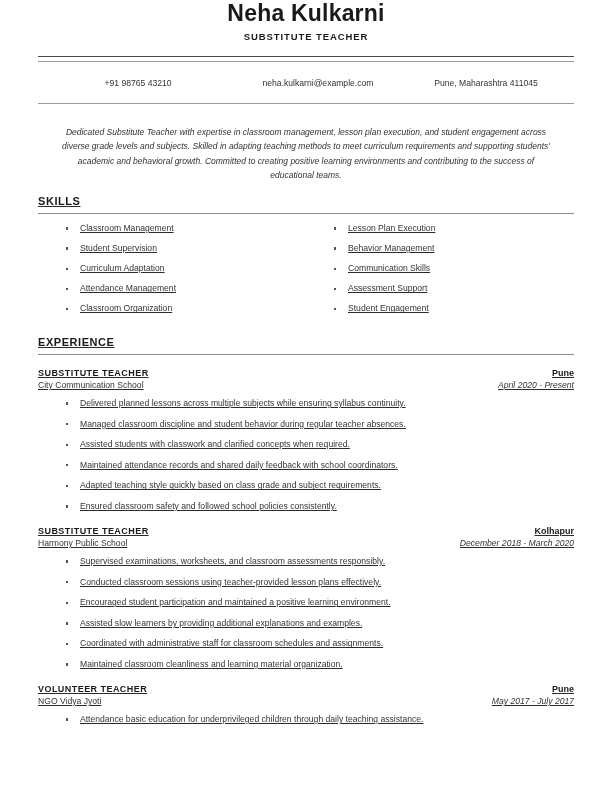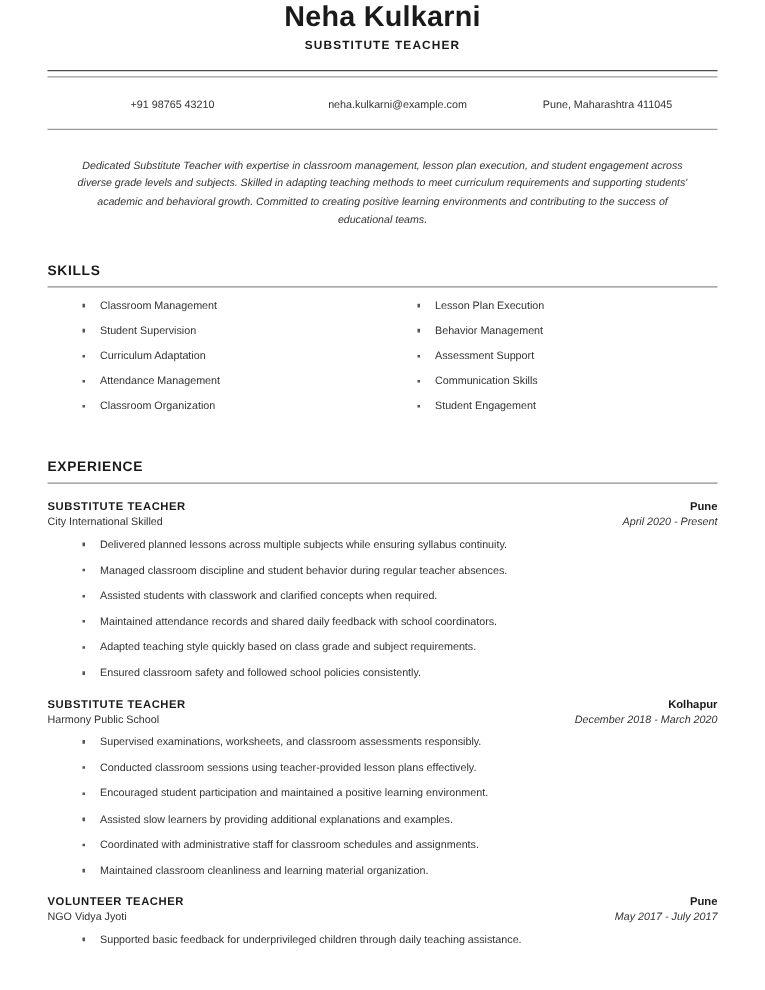--- a/index.html
+++ b/index.html
@@ -77,21 +77,21 @@
   }
   .summary {
     font-size: 8.5px;
     font-style: italic;
     line-height: 1.72;
     text-align: center;
     color: #333;
   }
 
   
-  .section { margin-top: 28px; }
+  .section { margin-top: 12px; text-decoration: underline; }
   .section-title {
     font-size: 11px;
     font-weight: bold;
     letter-spacing: 0.55px;
     color: #1a1a1a;
   }
   .section-title-rule {
     height: 0;
     border-top: 1.3px solid #8e8e8e;
     margin-top: 6px;
@@ -205,38 +205,38 @@
       <div class="skills-col">
         <div class="skill-item">Classroom Management</div>
         <div class="skill-item">Student Supervision</div>
         <div class="skill-item">Curriculum Adaptation</div>
         <div class="skill-item">Attendance Management</div>
         <div class="skill-item">Classroom Organization</div>
       </div>
       <div class="skills-col">
         <div class="skill-item">Lesson Plan Execution</div>
         <div class="skill-item">Behavior Management</div>
+        <div class="skill-item">Communication Skills</div>
         <div class="skill-item">Assessment Support</div>
-        <div class="skill-item">Communication Skills</div>
         <div class="skill-item">Student Engagement</div>
       </div>
     </div>
   </div>
 
   <div class="section">
     <div class="section-title">EXPERIENCE</div>
     <div class="section-title-rule"></div>
 
     <div class="job">
       <div class="job-row">
         <div class="job-title">SUBSTITUTE TEACHER</div>
         <div class="job-location">Pune</div>
       </div>
       <div class="job-row sub">
-        <div class="job-company">City International Skilled</div>
+        <div class="job-company">City Communication School</div>
         <div class="job-dates">April 2020 - Present</div>
       </div>
       <div class="bullets">
         <div class="bullet-item">Delivered planned lessons across multiple subjects while ensuring syllabus continuity.</div>
         <div class="bullet-item">Managed classroom discipline and student behavior during regular teacher absences.</div>
         <div class="bullet-item">Assisted students with classwork and clarified concepts when required.</div>
         <div class="bullet-item">Maintained attendance records and shared daily feedback with school coordinators.</div>
         <div class="bullet-item">Adapted teaching style quickly based on class grade and subject requirements.</div>
         <div class="bullet-item">Ensured classroom safety and followed school policies consistently.</div>
       </div>
@@ -264,18 +264,18 @@
     <div class="job">
       <div class="job-row">
         <div class="job-title">VOLUNTEER TEACHER</div>
         <div class="job-location">Pune</div>
       </div>
       <div class="job-row sub">
         <div class="job-company">NGO Vidya Jyoti</div>
         <div class="job-dates">May 2017 - July 2017</div>
       </div>
       <div class="bullets">
-        <div class="bullet-item">Supported basic feedback for underprivileged children through daily teaching assistance.</div>
+        <div class="bullet-item">Attendance basic education for underprivileged children through daily teaching assistance.</div>
       </div>
     </div>
 
   </div>
 </div>
 
 </body></html>

